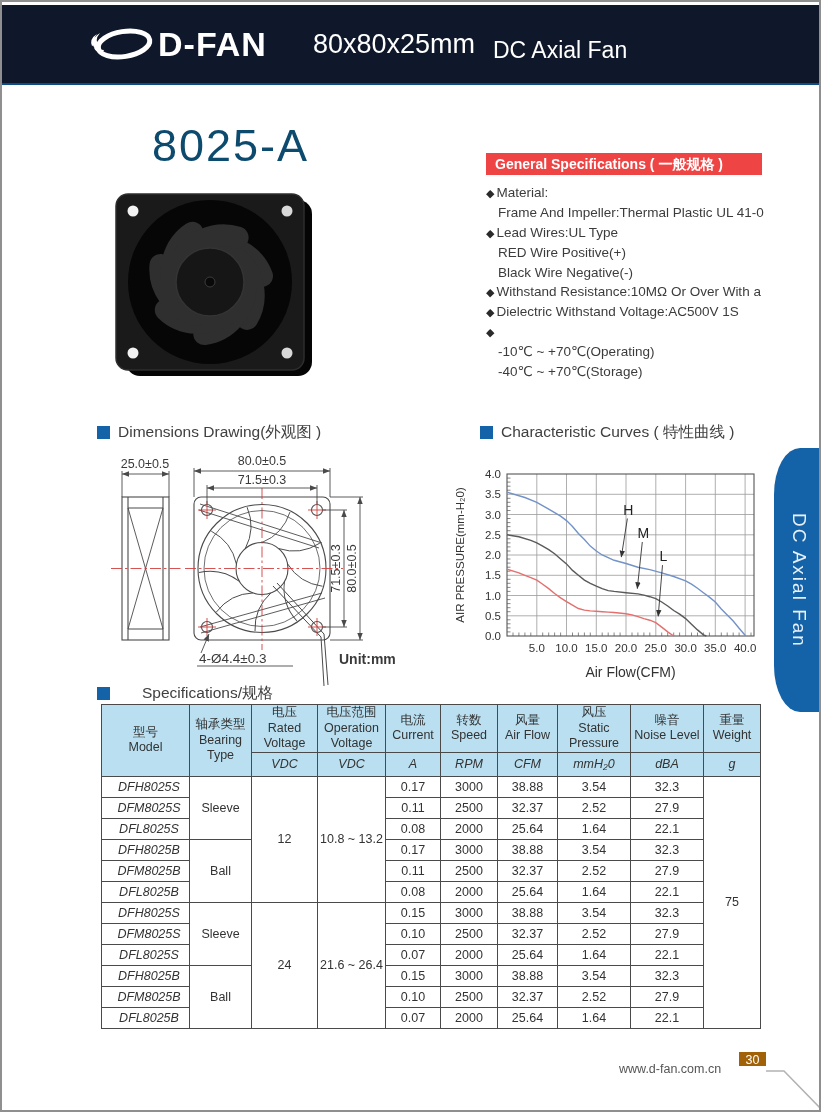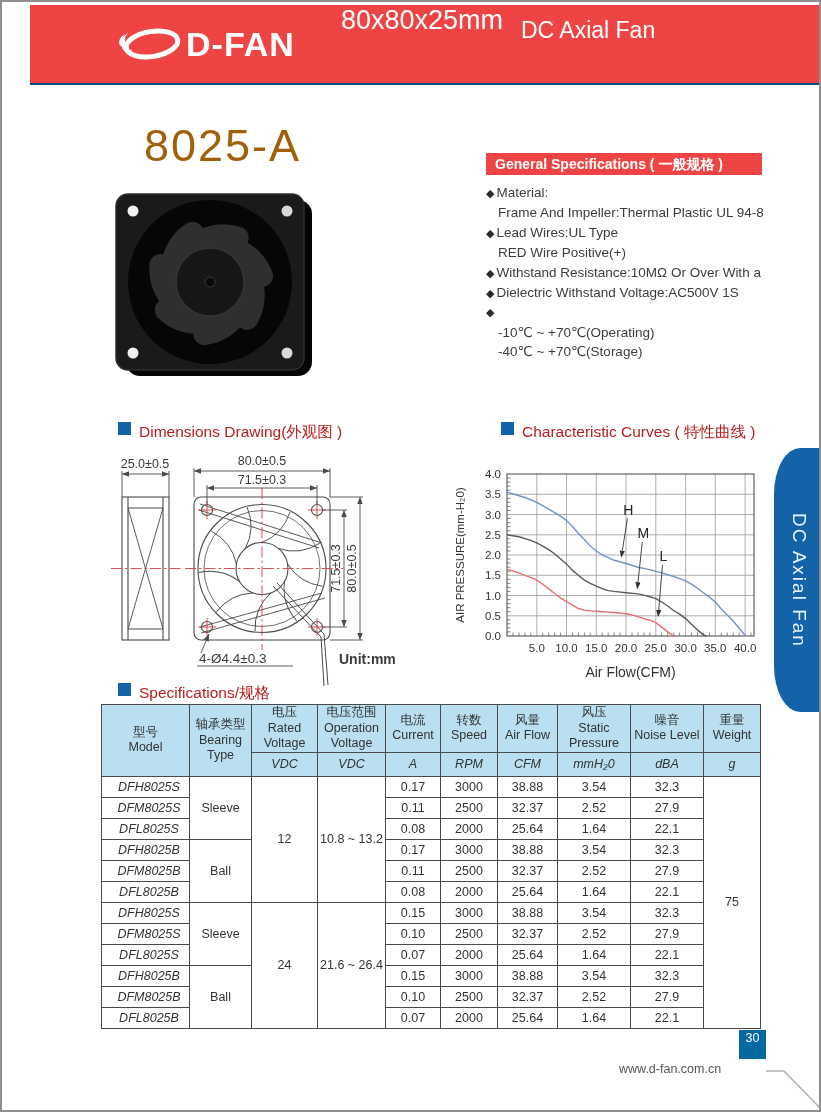--- a/index.html
+++ b/index.html
@@ -1,43 +1,43 @@
 <!DOCTYPE html>
 <html><head>
 <meta charset="utf-8">
 <style>
   html,body{margin:0;padding:0;background:#d8d8d8;}
   .page{position:relative;width:821px;height:1112px;margin:0 auto;background:#fff;
         box-sizing:border-box;border:2px solid #8f8f8f;overflow:hidden;
         font-family:"Liberation Sans","DejaVu Sans",sans-serif;}
   
-  .banner{position:absolute;left:0;top:3px;right:0;height:78px;background:#ef4444;
-          border-bottom:2px solid #0d4d86;display:flex;margin-left:28px;}
+  .banner{position:absolute;left:0;top:3px;right:0;height:78px;background:#0f172a;
+          border-bottom:2px solid #0d4d86;display:flex;align-items:center;}
   .logo-wrap{margin-left:86px;display:flex;align-items:center;}
   .brand{font-size:34px;font-weight:bold;color:#fff;letter-spacing:1px;margin-left:4px;}
   .size-title{font-size:27px;color:#fff;margin-left:46px;font-weight:400;}
   .subtitle{font-size:23px;color:#fff;margin-left:18px;margin-top:12px;}
   
-  .model-title{position:absolute;left:142px;top:118px;font-size:45px;color:#a16207;
+  .model-title{position:absolute;left:150px;top:118px;font-size:45px;color:#0c4a6e;
                letter-spacing:2px;font-weight:500;}
   .fan-photo{position:absolute;left:106px;top:188px;}
   
   .gs-bar{position:absolute;left:484px;top:151px;width:276px;height:22px;background:#ef4444;
           color:#fff;font-size:14px;font-weight:bold;line-height:22px;padding-left:9px;
           box-sizing:border-box;}
   .gs-list{position:absolute;left:484px;top:181px;width:300px;}
   .gs-line{font-size:13.5px;color:#3c3c3c;line-height:19.4px;display:flex;align-items:baseline;}
   .gs-line .dia{font-size:11px;margin-right:2px;color:#2a2a2a;}
   .gs-line.cont{padding-left:12px;}
   
-  .sec-title{position:absolute;display:flex;align-items:flex-start;font-size:15.5px;color:#b91c1c;margin-left:21px;}
+  .sec-title{position:absolute;display:flex;align-items:center;font-size:15.5px;color:#404040;}
   .sec-title .sq{width:13px;height:13px;background:#1463A8;margin-right:8px;flex:none;}
   .st-dims{left:95px;top:420px;}
   .st-curves{left:478px;top:420px;}
-  .st-spec{left:95px;top:681px;}
+  .st-spec{left:95px;top:681px;gap:24px;}
   
   .dims-svg{position:absolute;left:95px;top:444px;}
   .chart-box{position:absolute;left:450px;top:446px;width:315px;height:240px;}
   
   .side-tab{position:absolute;left:772px;top:446px;width:49px;height:264px;background:#1463A8;
             border-radius:26px 0 0 26px / 46px 0 0 46px;display:flex;align-items:center;
             justify-content:center;}
   .side-tab span{writing-mode:vertical-rl;color:#e8f1fa;font-size:19px;letter-spacing:2px;}
   
   .spec-table{position:absolute;left:99px;top:702px;width:659px;border-collapse:collapse;
@@ -45,21 +45,21 @@
   .spec-table th,.spec-table td{border:1px solid #4a4a4a;text-align:center;font-size:12.5px;
               color:#333;padding:0;overflow:hidden;}
   .spec-table thead th{background:#B9DFF0;font-weight:400;line-height:1.25;}
   .spec-table thead tr:first-child th{height:44px;}
   .spec-table thead tr.units th{height:23px;font-style:italic;}
   .spec-table tbody td{height:20px;background:#fff;}
   .spec-table td.model{text-align:center;padding-left:7px;font-style:italic;}
   
   .footer-url{position:absolute;left:617px;top:1060px;width:116px;
               font-size:12.5px;color:#555;}
-  .page-box{position:absolute;left:737px;top:1028px;width:27px;height:29px;background:#0369a1;
+  .page-box{position:absolute;left:737px;top:1050px;width:27px;height:14px;background:#a16207;
             color:#fff;font-size:12.5px;text-align:center;line-height:17px;}
   .corner-line{position:absolute;left:764px;top:1062px;}
 </style>
 </head>
 <body>
 
 <div class="page">
 
   <header class="banner">
     <div class="logo-wrap">
@@ -99,28 +99,31 @@
     <circle cx="179" cy="163" r="5.5" fill="#d9d9d9"></circle>
   </svg>
 
   <div class="gs-bar">General Specifications ( 一般规格 )</div>
   <div class="gs-list">
       <div class="gs-line">
         <span class="dia">◆</span>
         <span>Material:</span>
       </div>
       <div class="gs-line cont">
-        <span>Frame And Impeller:Thermal Plastic UL 94-8</span>
+        <span>Frame And Impeller:Thermal Plastic UL 41-0</span>
       </div>
       <div class="gs-line">
         <span class="dia">◆</span>
         <span>Lead Wires:UL Type</span>
       </div>
       <div class="gs-line cont">
         <span>RED Wire Positive(+)</span>
+      </div>
+      <div class="gs-line cont">
+        <span>Black Wire Negative(-)</span>
       </div>
       <div class="gs-line">
         <span class="dia">◆</span>
         <span>Withstand Resistance:10MΩ Or Over With a</span>
       </div>
       <div class="gs-line">
         <span class="dia">◆</span>
         <span>Dielectric Withstand Voltage:AC500V 1S</span>
       </div>
       <div class="gs-line">

